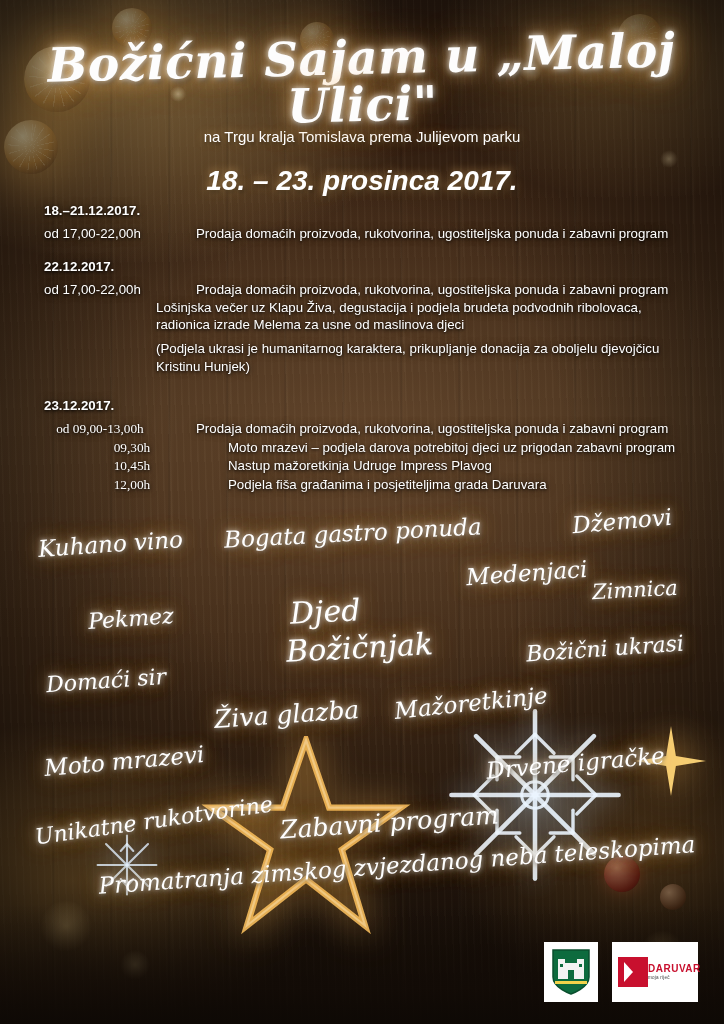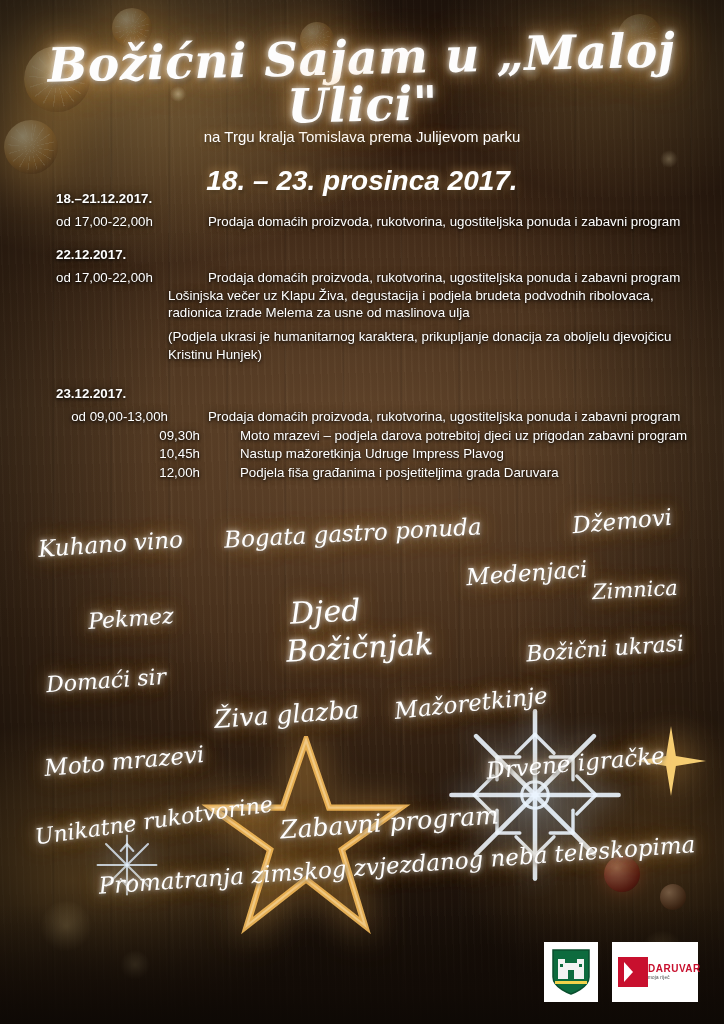--- a/index.html
+++ b/index.html
@@ -122,48 +122,47 @@
     font-size: 28px;
     color: #ffffff;
     text-shadow: 0 0 10px rgba(255,200,120,0.7), 1px 2px 5px rgba(0,0,0,0.85);
   }
 
   
   .programme {
     position: absolute;
     left: 44px;
     right: 30px;
-    top: 190px;
+    top: 202px;
     z-index: 6;
     color: #ffffff;
     font-size: 13.3px;
     line-height: 1.33;
     text-shadow: 0 1px 3px rgba(0,0,0,0.9), 0 0 8px rgba(0,0,0,0.5);
-    margin-left: 12px;
   }
   .block { margin-bottom: 16px; }
   .block-date {
     font-weight: bold;
     margin-bottom: 5px;
   }
   .row {
     display: flex;
     align-items: flex-start;
   }
   .row .time {
     flex: 0 0 112px;
     white-space: nowrap;
   }
   .row .desc { flex: 1 1 auto; padding-left: 40px; }
   .indent-lines {
     margin-left: 112px;
   }
   .note { margin-left: 112px; }
   .sched .row { margin-bottom: 1px; }
-  .sched .time { flex: 0 0 112px; text-align: right; }
+  .sched .time { flex: 0 0 112px; text-align: center; font-family: Liberation Serif, serif; }
   .sched .time.num { padding-left: 32px; }
 
   
   .cloud {
     position: absolute;
     inset: 0;
     z-index: 5;
     pointer-events: none;
   }
   .kw {
@@ -358,21 +357,21 @@
       </div>
     </div>
 
     <div class="block">
       <div class="block-date">22.12.2017.</div>
       <div class="row">
         <div class="time">od 17,00-22,00h</div>
         <div class="desc">Prodaja domaćih proizvoda, rukotvorina, ugostiteljska ponuda i zabavni program</div>
       </div>
       <div class="indent-lines">Lošinjska večer uz Klapu Živa, degustacija i podjela brudeta podvodnih ribolovaca,</div>
-      <div class="indent-lines">radionica izrade Melema za usne od maslinova ulja</div>
+      <div class="indent-lines">radionica izrade Melema za usne od maslinova djeci</div>
       <div class="note" style="margin-top:6px;">(Podjela ukrasi je humanitarnog karaktera, prikupljanje donacija za oboljelu djevojčicu Kristinu Hunjek)</div>
     </div>
 
     <div class="block sched" style="margin-top:22px;">
       <div class="block-date">23.12.2017.</div>
       <div class="row">
         <div class="time">od 09,00-13,00h</div>
         <div class="desc">Prodaja domaćih proizvoda, rukotvorina, ugostiteljska ponuda i zabavni program</div>
       </div>
       <div class="row">

